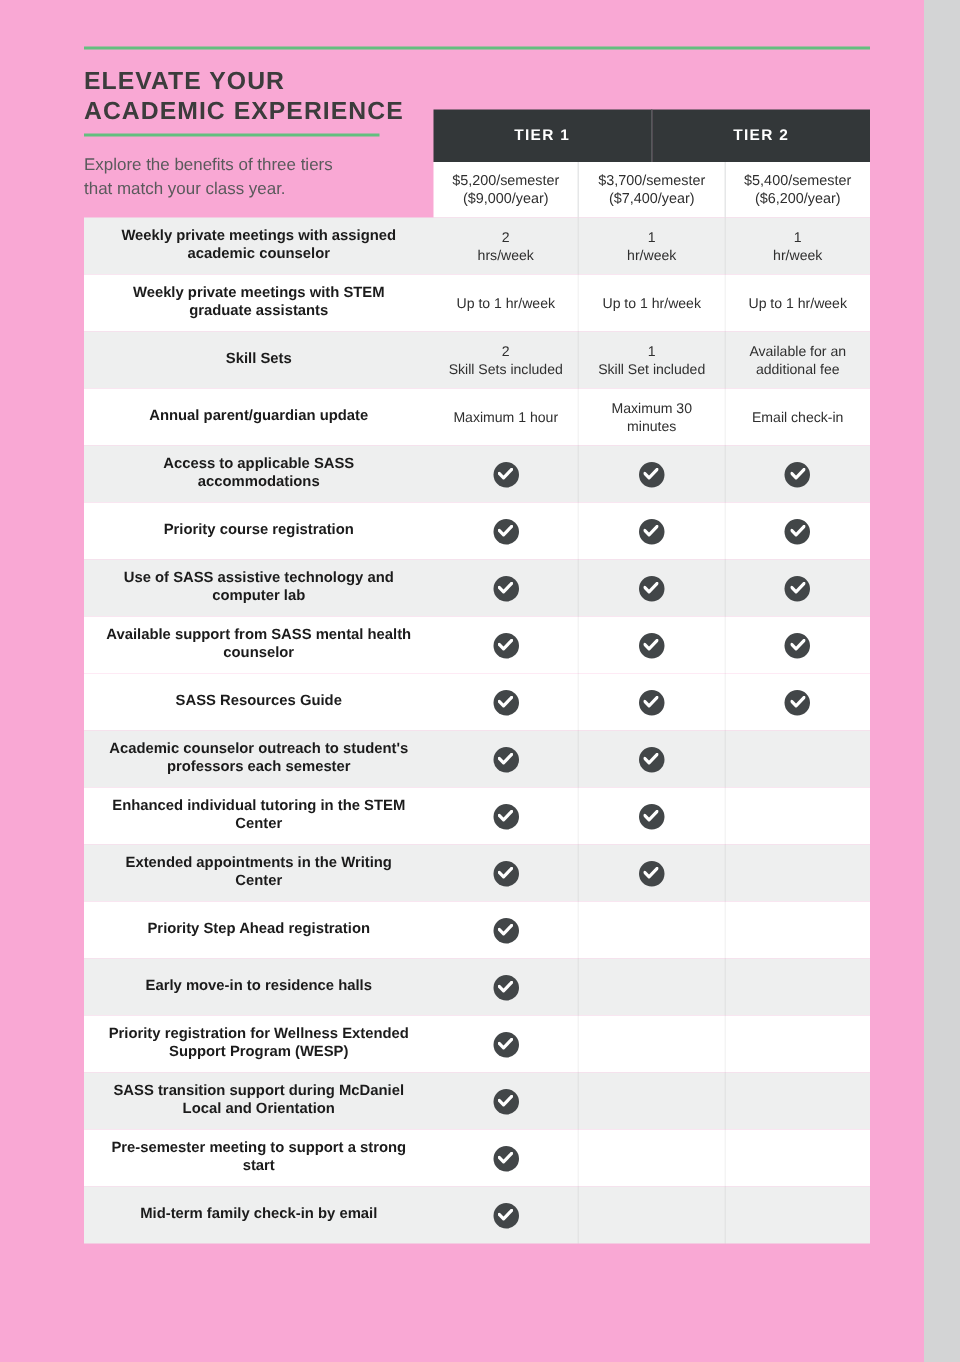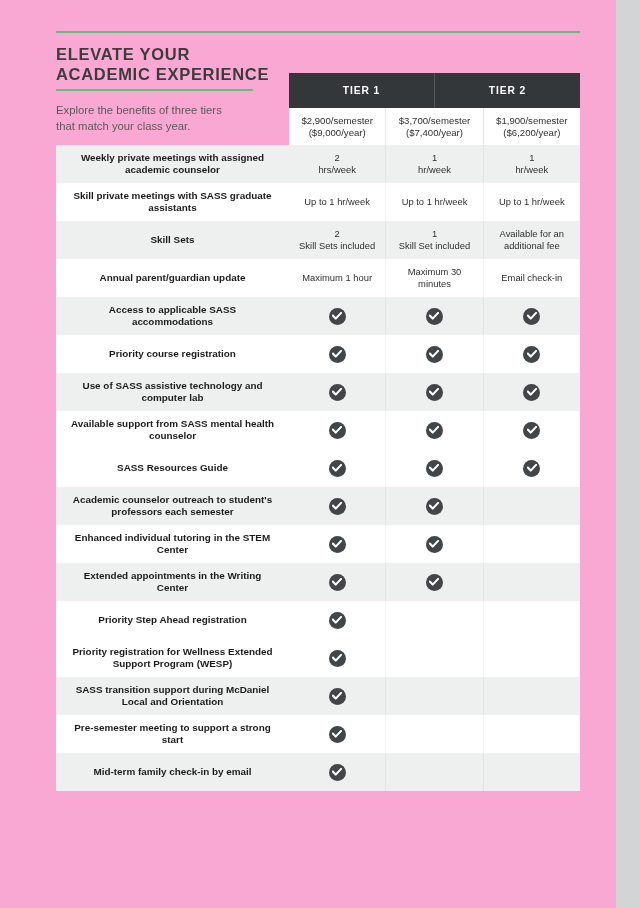--- a/index.html
+++ b/index.html
@@ -173,50 +173,50 @@
     <div>that match your class year.</div>
   </div>
 
   <div class="table">
     <div class="tier-head" id="tier-head">
         <div class="cell">TIER 1</div>
         <div class="cell">TIER 2</div>
       </div>
     <div class="price-row" id="price-row">
         <div class="cell">
-          <span>$2,900/semester</span>
+          <span>$5,200/semester</span>
           <span>($9,000/year)</span>
         </div>
         <div class="cell">
           <span>$3,700/semester</span>
           <span>($7,400/year)</span>
         </div>
         <div class="cell">
-          <span>$1,900/semester</span>
+          <span>$5,400/semester</span>
           <span>($6,200/year)</span>
         </div>
       </div>
     <div id="rows">
         <div class="row alt">
           <div class="label">Weekly private meetings with assigned academic counselor</div>
           <div class="cell">
             <span>2</span>
             <span>hrs/week</span>
           </div>
           <div class="cell">
             <span>1</span>
             <span>hr/week</span>
           </div>
           <div class="cell">
             <span>1</span>
             <span>hr/week</span>
           </div>
         </div>
         <div class="row">
-          <div class="label">Skill private meetings with SASS graduate assistants</div>
+          <div class="label">Weekly private meetings with STEM graduate assistants</div>
           <div class="cell">
             <span>Up to 1 hr/week</span>
           </div>
           <div class="cell">
             <span>Up to 1 hr/week</span>
           </div>
           <div class="cell">
             <span>Up to 1 hr/week</span>
           </div>
         </div>
@@ -427,20 +427,32 @@
           <div class="cell">
             <span class="check">
               <svg width="10" height="9" viewBox="0 0 10 9" xmlns="http://www.w3.org/2000/svg">
                 <path d="M0.8 3.6 L3.7 6.6 L9.1 0.9" fill="none" stroke="#ffffff" stroke-width="2.1" stroke-linecap="round" stroke-linejoin="round"></path>
               </svg>
             </span>
           </div>
           <div class="cell empty"></div>
           <div class="cell empty"></div>
         </div>
+        <div class="row alt">
+          <div class="label">Early move-in to residence halls</div>
+          <div class="cell">
+            <span class="check">
+              <svg width="10" height="9" viewBox="0 0 10 9" xmlns="http://www.w3.org/2000/svg">
+                <path d="M0.8 3.6 L3.7 6.6 L9.1 0.9" fill="none" stroke="#ffffff" stroke-width="2.1" stroke-linecap="round" stroke-linejoin="round"></path>
+              </svg>
+            </span>
+          </div>
+          <div class="cell empty"></div>
+          <div class="cell empty"></div>
+        </div>
         <div class="row">
           <div class="label">Priority registration for Wellness Extended Support Program (WESP)</div>
           <div class="cell">
             <span class="check">
               <svg width="10" height="9" viewBox="0 0 10 9" xmlns="http://www.w3.org/2000/svg">
                 <path d="M0.8 3.6 L3.7 6.6 L9.1 0.9" fill="none" stroke="#ffffff" stroke-width="2.1" stroke-linecap="round" stroke-linejoin="round"></path>
               </svg>
             </span>
           </div>
           <div class="cell empty"></div>

